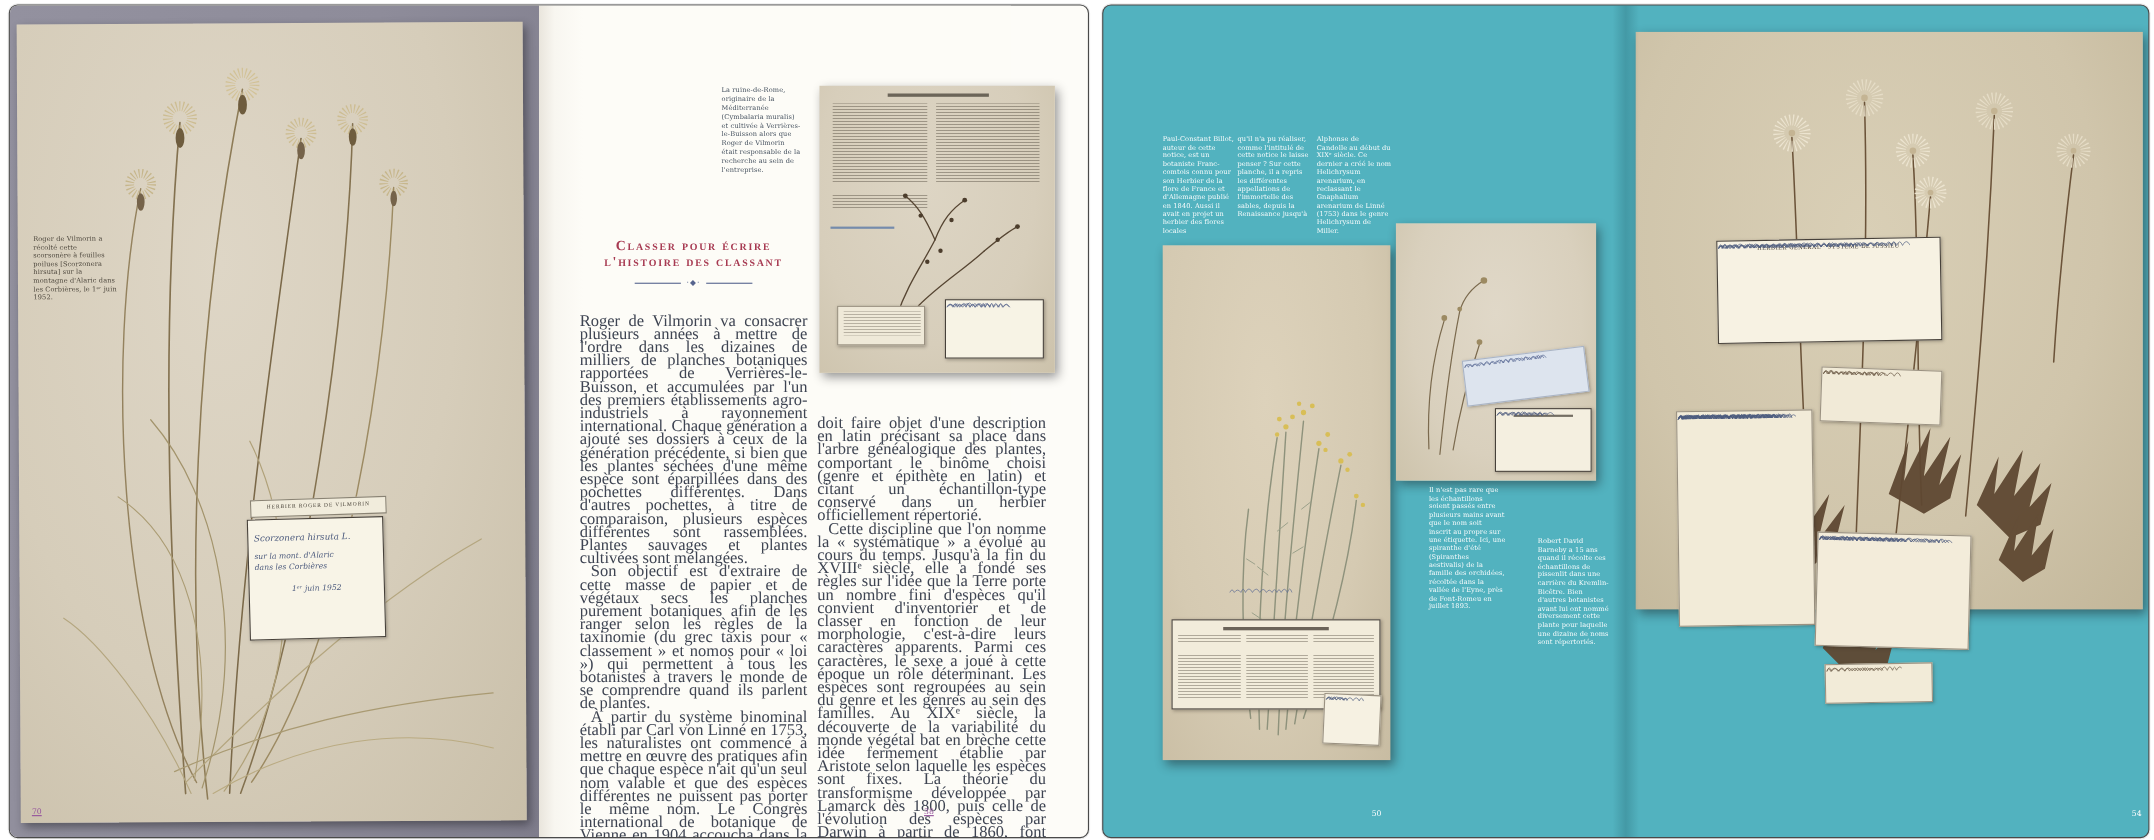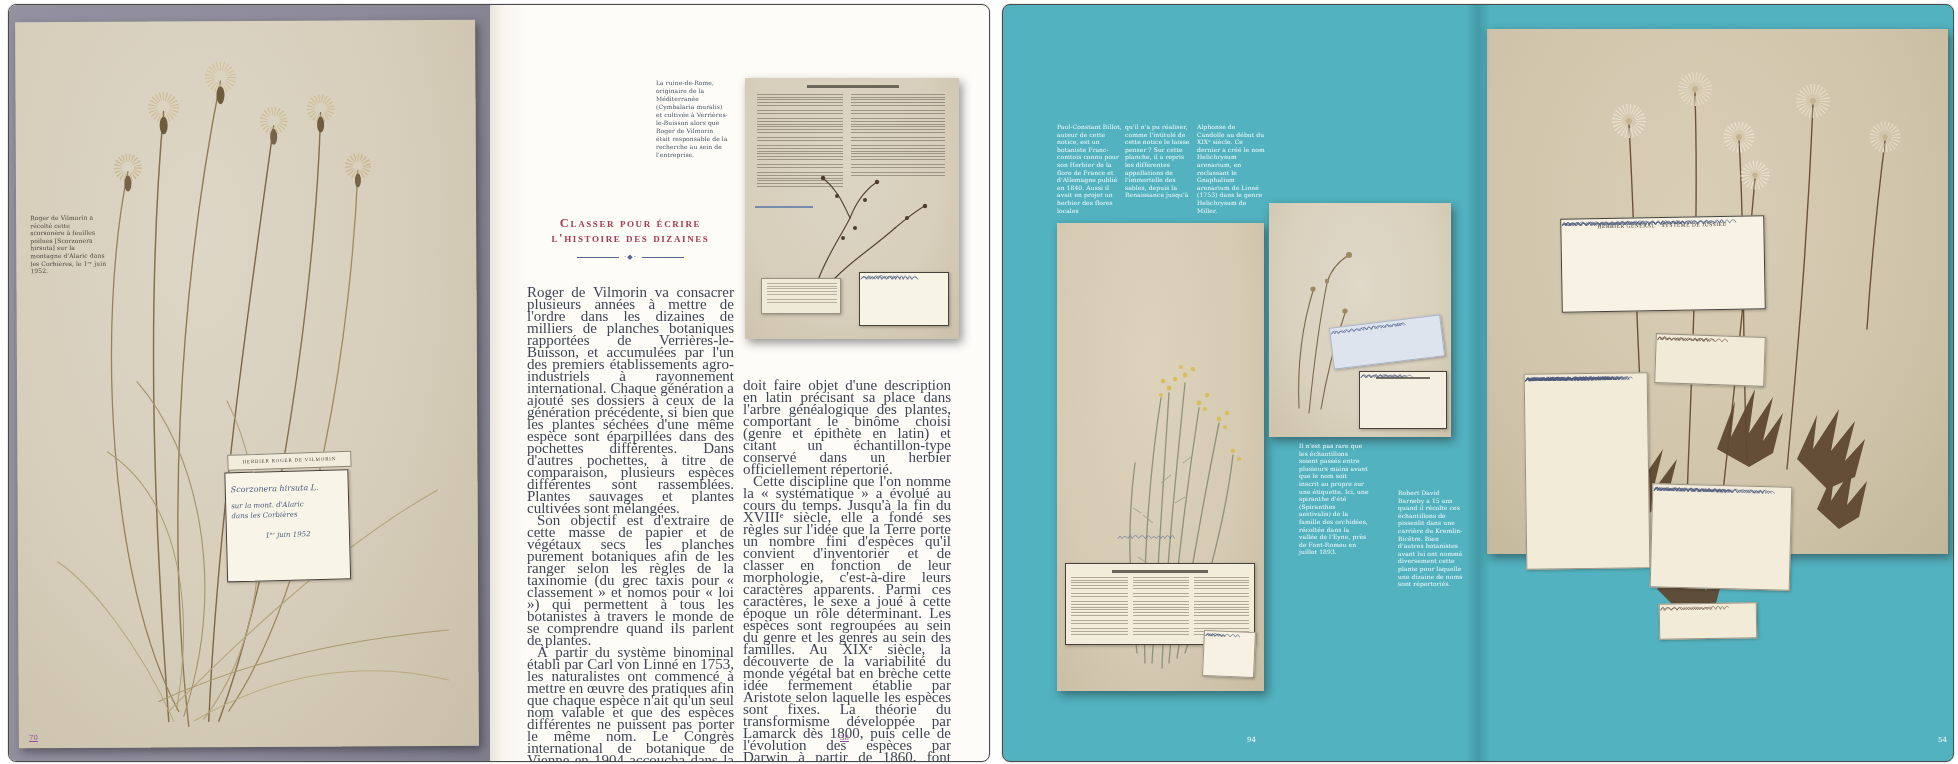--- a/index.html
+++ b/index.html
@@ -156,21 +156,21 @@
         <div style="margin-top:8px;margin-left:30px;">
             <svg width="42.79203703703704" height="8" class="scrib">
               <path d="M1 5.6 q2.8 -4.3 5.6 0 q1.9 -5.1 3.9 0 q1.7 -4.1 3.4 0 q2.3 -5.6 4.6 0 q2.8 -6.3 5.6 0 q2.1 -5.1 4.3 0 q2.5 -5.1 5.0 0 q3.2 -5.1 6.4 0" fill="none" stroke="#53618a" stroke-width="0.7" opacity="0.85"></path>
             </svg>
           </div>
       </div>
     </div>
 
     <div class="chapter-title">
       <div>Classer pour écrire</div>
-      <div>l'histoire des dizaines</div>
+      <div>l'histoire des classant</div>
     </div>
     <div class="ornament">
       <span class="orn-line"></span>
       <span class="orn-glyph">·◆·</span>
       <span class="orn-line"></span>
     </div>
 
     <div class="bodycol col-1">
         <p>Roger de Vilmorin va consacrer plusieurs années à mettre de l'ordre dans les dizaines de milliers de planches botaniques rapportées de Verrières-le-Buisson, et accumulées par l'un des premiers établissements agro-industriels à rayonnement international. Chaque génération a ajouté ses dossiers à ceux de la génération précédente, si bien que les plantes séchées d'une même espèce sont éparpillées dans des pochettes différentes. Dans d'autres pochettes, à titre de comparaison, plusieurs espèces différentes sont rassemblées. Plantes sauvages et plantes cultivées sont mélangées.</p>
         <p>Son objectif est d'extraire de cette masse de papier et de végétaux secs les planches purement botaniques afin de les ranger selon les règles de la taxinomie (du grec taxis pour « classement » et nomos pour « loi ») qui permettent à tous les botanistes à travers le monde de se comprendre quand ils parlent de plantes.</p>
@@ -294,21 +294,21 @@
             <svg width="47.37905092592593" height="8" class="scrib">
               <path d="M1 5.6 q2.5 -4.6 4.9 0 q2.3 -5.2 4.6 0 q2.2 -4.1 4.3 0 q1.6 -5.8 3.2 0 q2.4 -5.3 4.8 0 q3.3 -4.3 6.6 0 q2.3 -4.5 4.6 0 q2.3 -4.1 4.6 0 q1.8 -5.7 3.5 0 q3.2 -4.1 6.4 0" fill="none" stroke="#4d5b7e" stroke-width="0.7" opacity="0.85"></path>
             </svg>
           </div>
       </div>
     </div>
 
     <div class="cap cap-white" style="left:296px;top:437px;width:70px;">Il n'est pas rare que les échantillons soient passés entre plusieurs mains avant que le nom soit inscrit au propre sur une étiquette. Ici, une spiranthe d'été (Spiranthes aestivalis) de la famille des orchidées, récoltée dans la vallée de l'Eyne, près de Font-Romeu en juillet 1893.</div>
     <div class="cap cap-white" style="left:395px;top:484px;width:68px;">Robert David Barneby a 15 ans quand il récolte ces échantillons de pissenlit dans une carrière du Kremlin-Bicêtre. Bien d'autres botanistes avant lui ont nommé diversement cette plante pour laquelle une dizaine de noms sont répertoriés.</div>
 
-    <div class="pnum pnum-white" style="left:244px;top:731px;">94</div>
+    <div class="pnum pnum-white" style="left:244px;top:731px;">50</div>
   </div>
 
   <div class="page page-95">
     <div class="photo" style="left:9px;top:24px;width:461px;height:525px;background:radial-gradient(ellipse at 45% 35%, #d9cfb6 0%, #d0c5ab 60%, #c2b699 100%);">
       <svg width="461" height="722" viewBox="0 0 461 722">
         <g fill="none" stroke="#6b5339" stroke-width="1.4" stroke-linecap="round">
           <path d="M160 480 C150 340 148 200 142 96"></path>
           <path d="M200 470 C205 330 212 200 208 64"></path>
           <path d="M260 430 C255 320 258 200 252 112"></path>
           <path d="M300 440 C310 330 320 220 326 76"></path>

